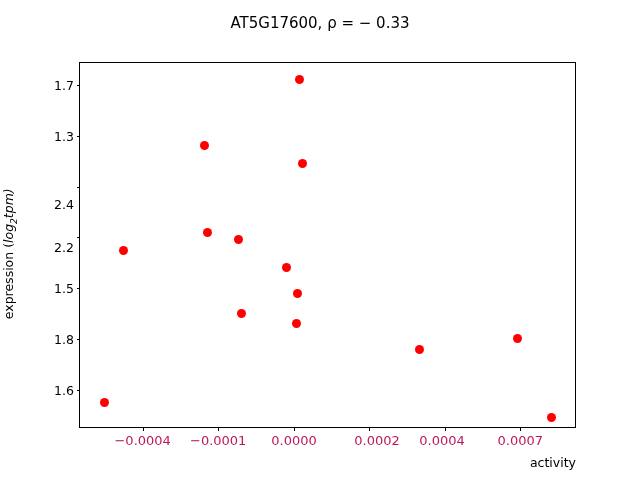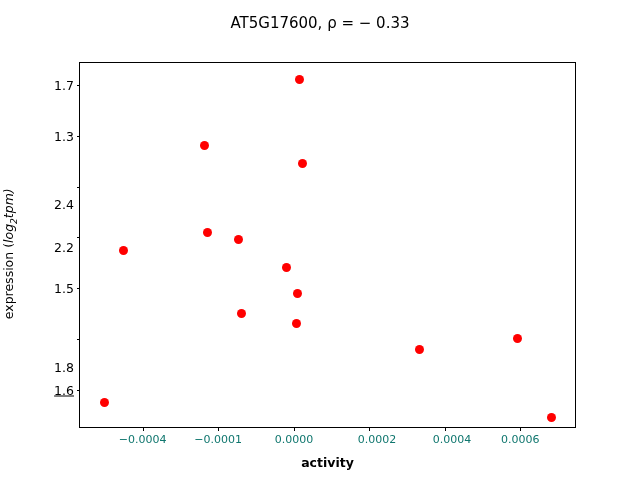--- a/index.html
+++ b/index.html
@@ -70,22 +70,22 @@
     position: absolute;
     top: 100%;
     width: 0;
     height: 3.5px;
     border-left: 1.1px solid #000000;
   }
   .xticklabel {
     position: absolute;
     top: calc(100% + 6px);
     transform: translateX(-50%);
-    font-size: 11px;
-    color: #0f766e;
+    font-size: 13px;
+    color: #be185d;
     white-space: nowrap;
   }
   .ytick {
     position: absolute;
     left: -3.5px;
     width: 3.5px;
     height: 0;
     border-top: 1.1px solid #000000;
   }
   .yticklabel {
@@ -95,23 +95,22 @@
     font-size: 12.5px;
     color: #000000;
     white-space: nowrap;
   }
   
   #xlabel {
     position: absolute;
     left: 79px;
     width: 497px;
     top: 455px;
-    text-align: center;
+    text-align: right;
     font-size: 12.5px;
-    font-weight: bold;
   }
   #ylabel {
     position: absolute;
     left: 10px;
     top: 245px;
     width: 200px;
     margin-left: -100px;
     text-align: center;
     font-size: 12.5px;
     transform: rotate(-90deg);
@@ -148,27 +147,27 @@
       </div>
   <div class="xtick" style="left: 62.6773px;"></div>
       <div class="xticklabel" style="left: 62.6773px;">−0.0004</div>
       <div class="xtick" style="left: 138.192px;"></div>
       <div class="xticklabel" style="left: 138.192px;">−0.0001</div>
       <div class="xtick" style="left: 213.707px;"></div>
       <div class="xticklabel" style="left: 214px;">0.0000</div>
       <div class="xtick" style="left: 289.222px;"></div>
       <div class="xticklabel" style="left: 297px;">0.0002</div>
       <div class="xtick" style="left: 364.737px;"></div>
-      <div class="xticklabel" style="left: 372px;">0.0004</div>
+      <div class="xticklabel" style="left: 362px;">0.0004</div>
       <div class="xtick" style="left: 440.252px;"></div>
-      <div class="xticklabel" style="left: 440.252px;">0.0006</div>
+      <div class="xticklabel" style="left: 440.252px;">0.0007</div>
       <div class="ytick" style="top: 326.787px;"></div>
-      <div class="yticklabel" style="top: 326.787px; text-decoration: underline;">1.6</div>
+      <div class="yticklabel" style="top: 326.787px;">1.6</div>
       <div class="ytick" style="top: 275.985px;"></div>
-      <div class="yticklabel" style="top: 275.985px; margin-top: 28px;">1.8</div>
+      <div class="yticklabel" style="top: 275.985px;">1.8</div>
       <div class="ytick" style="top: 225.182px;"></div>
       <div class="yticklabel" style="top: 225.182px;">1.5</div>
       <div class="ytick" style="top: 174.38px;"></div>
       <div class="yticklabel" style="top: 176px; margin-top: 8px;">2.2</div>
       <div class="ytick" style="top: 123.577px;"></div>
       <div class="yticklabel" style="top: 133px; margin-top: 8px;">2.4</div>
       <div class="ytick" style="top: 72.7746px;"></div>
       <div class="yticklabel" style="top: 72.7746px;">1.3</div>
       <div class="ytick" style="top: 21.9721px;"></div>
       <div class="yticklabel" style="top: 21.9721px;">1.7</div>

